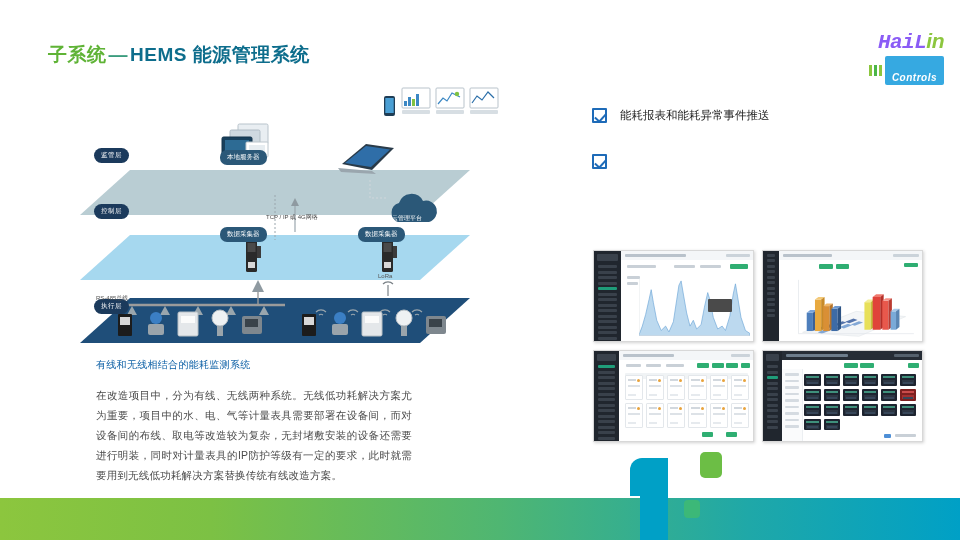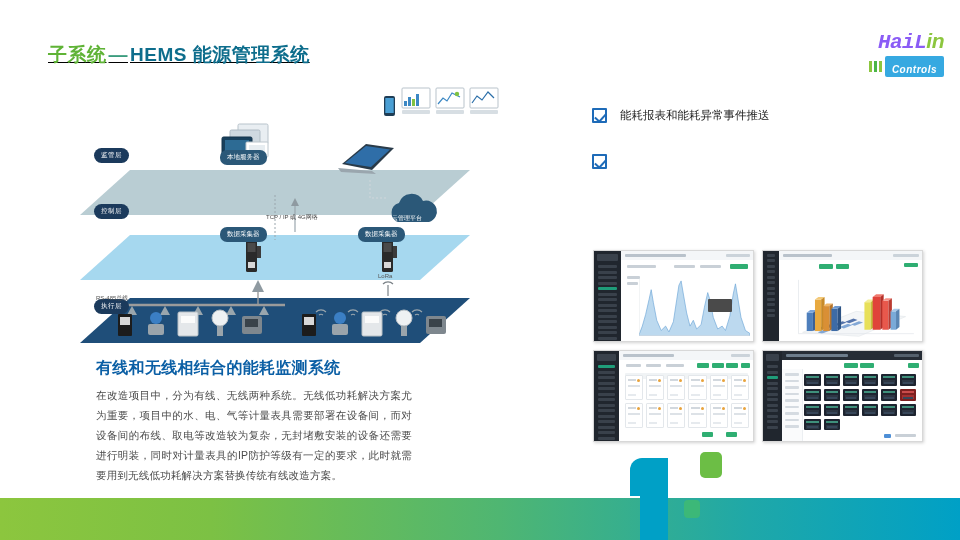--- a/index.html
+++ b/index.html
@@ -5,21 +5,21 @@
   html,body{margin:0;padding:0;}
   body{
     width:960px;height:540px;overflow:hidden;position:relative;
     background:#ffffff;
     font-family:"Liberation Sans","DejaVu Sans",sans-serif;
   }
 
   
   .title{
     position:absolute;left:48px;top:42px;
-    font-size:19px;font-weight:bold;letter-spacing:.5px;white-space:nowrap;text-decoration:underline;
+    font-size:19px;font-weight:bold;letter-spacing:.5px;white-space:nowrap;
   }
   .title .t-green{color:#5fb336;}
   .title .t-dash{color:#3b9c7e;padding:0 2px;}
   .title .t-blue{color:#0d6d8c;}
 
   .logo{
     position:absolute;right:16px;top:30px;width:122px;height:46px;
   }
   .logo-word{
     font-size:21px;font-weight:bold;font-style:italic;letter-spacing:-.5px;
@@ -30,21 +30,21 @@
   .logo-sub{
     display:flex;align-items:center;justify-content:flex-end;gap:3px;margin-top:2px;
   }
   .logo-bars{display:flex;gap:2px;}
   .logo-bars i{display:block;width:3px;height:11px;}
   .logo-bars i:nth-child(1){background:#8cc63e;}
   .logo-bars i:nth-child(2){background:#4cb648;}
   .logo-bars i:nth-child(3){background:#8cc63e;}
   .logo-ctl{
     background:#36a9e1;color:#fff;font-size:10px;font-weight:bold;font-style:italic;
-    padding:8px 7px 2px 7px;border-radius:2px;letter-spacing:.5px;
+    padding:16px 7px 2px 7px;border-radius:2px;letter-spacing:.5px;
   }
 
   
   .diagram{position:absolute;left:70px;top:80px;width:470px;height:270px;}
   .diagram svg{display:block;}
   .layer-tag{
     position:absolute;color:#fff;font-size:6.5px;
     background:#1b3a5c;border-radius:8px;padding:3px 7px;white-space:nowrap;
     letter-spacing:.5px;
   }
@@ -56,21 +56,21 @@
     position:absolute;color:#fff;font-size:6px;white-space:nowrap;
   }
   .net-label{
     position:absolute;color:#4a4a4a;font-size:6px;white-space:nowrap;
   }
   .bus-label{position:absolute;color:#555;font-size:6px;white-space:nowrap;}
 
   
   .cap-title{
     position:absolute;left:96px;top:358px;width:330px;
-    color:#0b5fa5;font-size:16px;font-weight:bold;letter-spacing:.3px;
+    color:#0b5fa5;font-size:10px;font-weight:normal;letter-spacing:.3px;
   }
   .cap-body{
     position:absolute;left:96px;top:385px;width:316px;
     color:#4b4b4b;font-size:10.5px;line-height:20px;text-align:justify;
     letter-spacing:.2px;
   }
 
   
   .checklist{position:absolute;left:592px;top:105px;width:340px;}
   .chk-row{display:flex;align-items:center;height:20px;margin-bottom:26px;}

